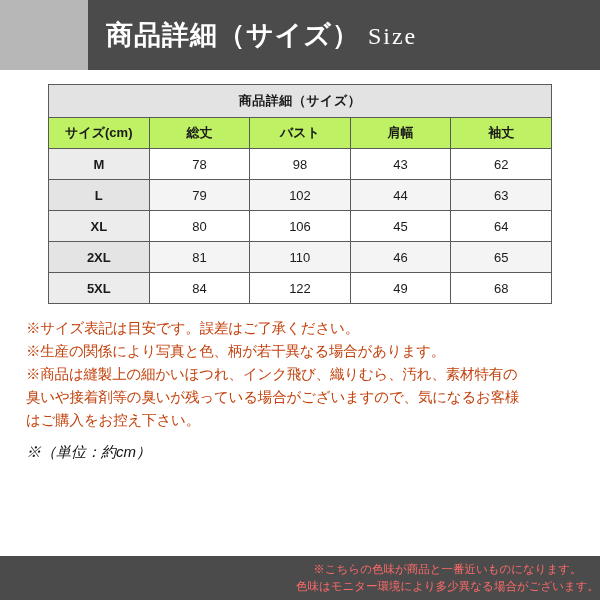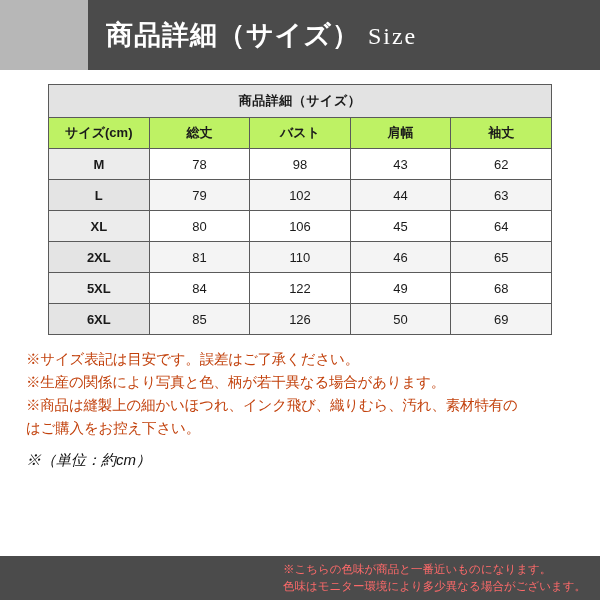--- a/index.html
+++ b/index.html
@@ -128,22 +128,22 @@
     height: 44px;
     background: #4b4b4b;
     display: flex;
     align-items: center;
     justify-content: flex-end;
   }
   .footer-note {
     color: #ff6a6a;
     font-size: 11.5px;
     line-height: 1.5;
-    text-align: left;
-    padding-right: 14px;
+    text-align: center;
+    padding-right: 1px;
   }
 </style>
 </head>
 <body>
 
 <div class="page">
 
   <div class="header">
     <div class="header-swatch"></div>
     <div class="header-title-wrap">
@@ -194,35 +194,29 @@
           <td>46</td>
           <td>65</td>
         </tr>
         <tr>
           <td class="row-head">5XL</td>
           <td>84</td>
           <td>122</td>
           <td>49</td>
           <td>68</td>
         </tr>
-        <tr class="alt">
-          <td class="row-head">6XL</td>
-          <td>85</td>
-          <td>126</td>
-          <td>50</td>
-          <td>69</td>
-        </tr>
       </tbody>
     </table>
   </div>
 
   <div class="notes">
     <p>※サイズ表記は目安です。誤差はご了承ください。</p>
     <p>※生産の関係により写真と色、柄が若干異なる場合があります。</p>
     <p>※商品は縫製上の細かいほつれ、インク飛び、織りむら、汚れ、素材特有の</p>
+    <p class="indent">臭いや接着剤等の臭いが残っている場合がございますので、気になるお客様</p>
     <p class="indent">はご購入をお控え下さい。</p>
   </div>
 
   <div class="unit-line">※（単位：約cm）</div>
 
   <div class="footer">
     <div class="footer-note">
       <div>※こちらの色味が商品と一番近いものになります。</div>
       <div>色味はモニター環境により多少異なる場合がございます。</div>
     </div>

